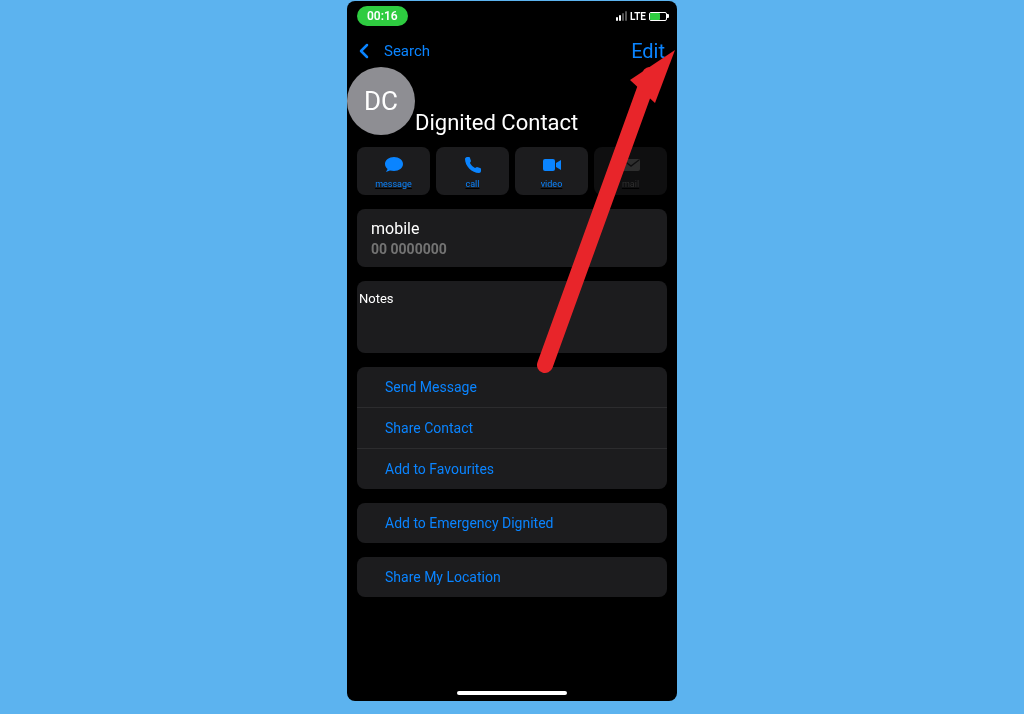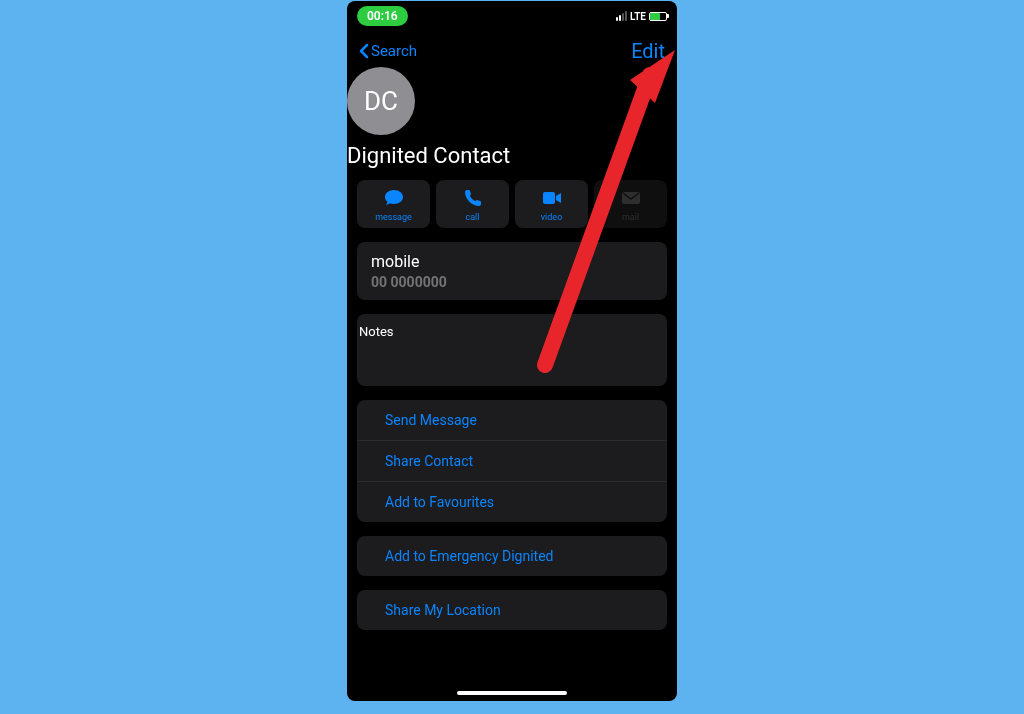--- a/index.html
+++ b/index.html
@@ -90,34 +90,34 @@
     }
     .nav-bar {
       display: flex;
       justify-content: space-between;
       align-items: center;
       padding: 8px 12px 4px;
     }
     .nav-back {
       display: flex;
       align-items: center;
-      gap: 2px;
+      gap: 15px;
       color: #0a84ff;
       font-size: 15px;
       cursor: pointer;
     }
     .nav-edit {
       color: #0a84ff;
       font-size: 20px;
       cursor: pointer;
     }
     .contact-header {
       display: flex;
-      flex-direction: column;
-      align-items: flex-start;
+      flex-direction: row;
+      align-items: flex-end;
       padding: 0 0 12px;
     }
     .avatar {
       width: 68px;
       height: 68px;
       border-radius: 50%;
       background: #8e8e93;
       display: flex;
       align-items: center;
       justify-content: center;
@@ -140,20 +140,21 @@
     .action-btn {
       flex: 1;
       background: #1c1c1e;
       border-radius: 8px;
       padding: 8px 4px 6px;
       display: flex;
       flex-direction: column;
       align-items: center;
       gap: 4px;
       cursor: pointer;
+      text-decoration: underline;
     }
     .action-btn.disabled {
       opacity: 0.55;
       cursor: default;
     }
     .action-icon {
       width: 20px;
       height: 20px;
       display: flex;
       align-items: center;

